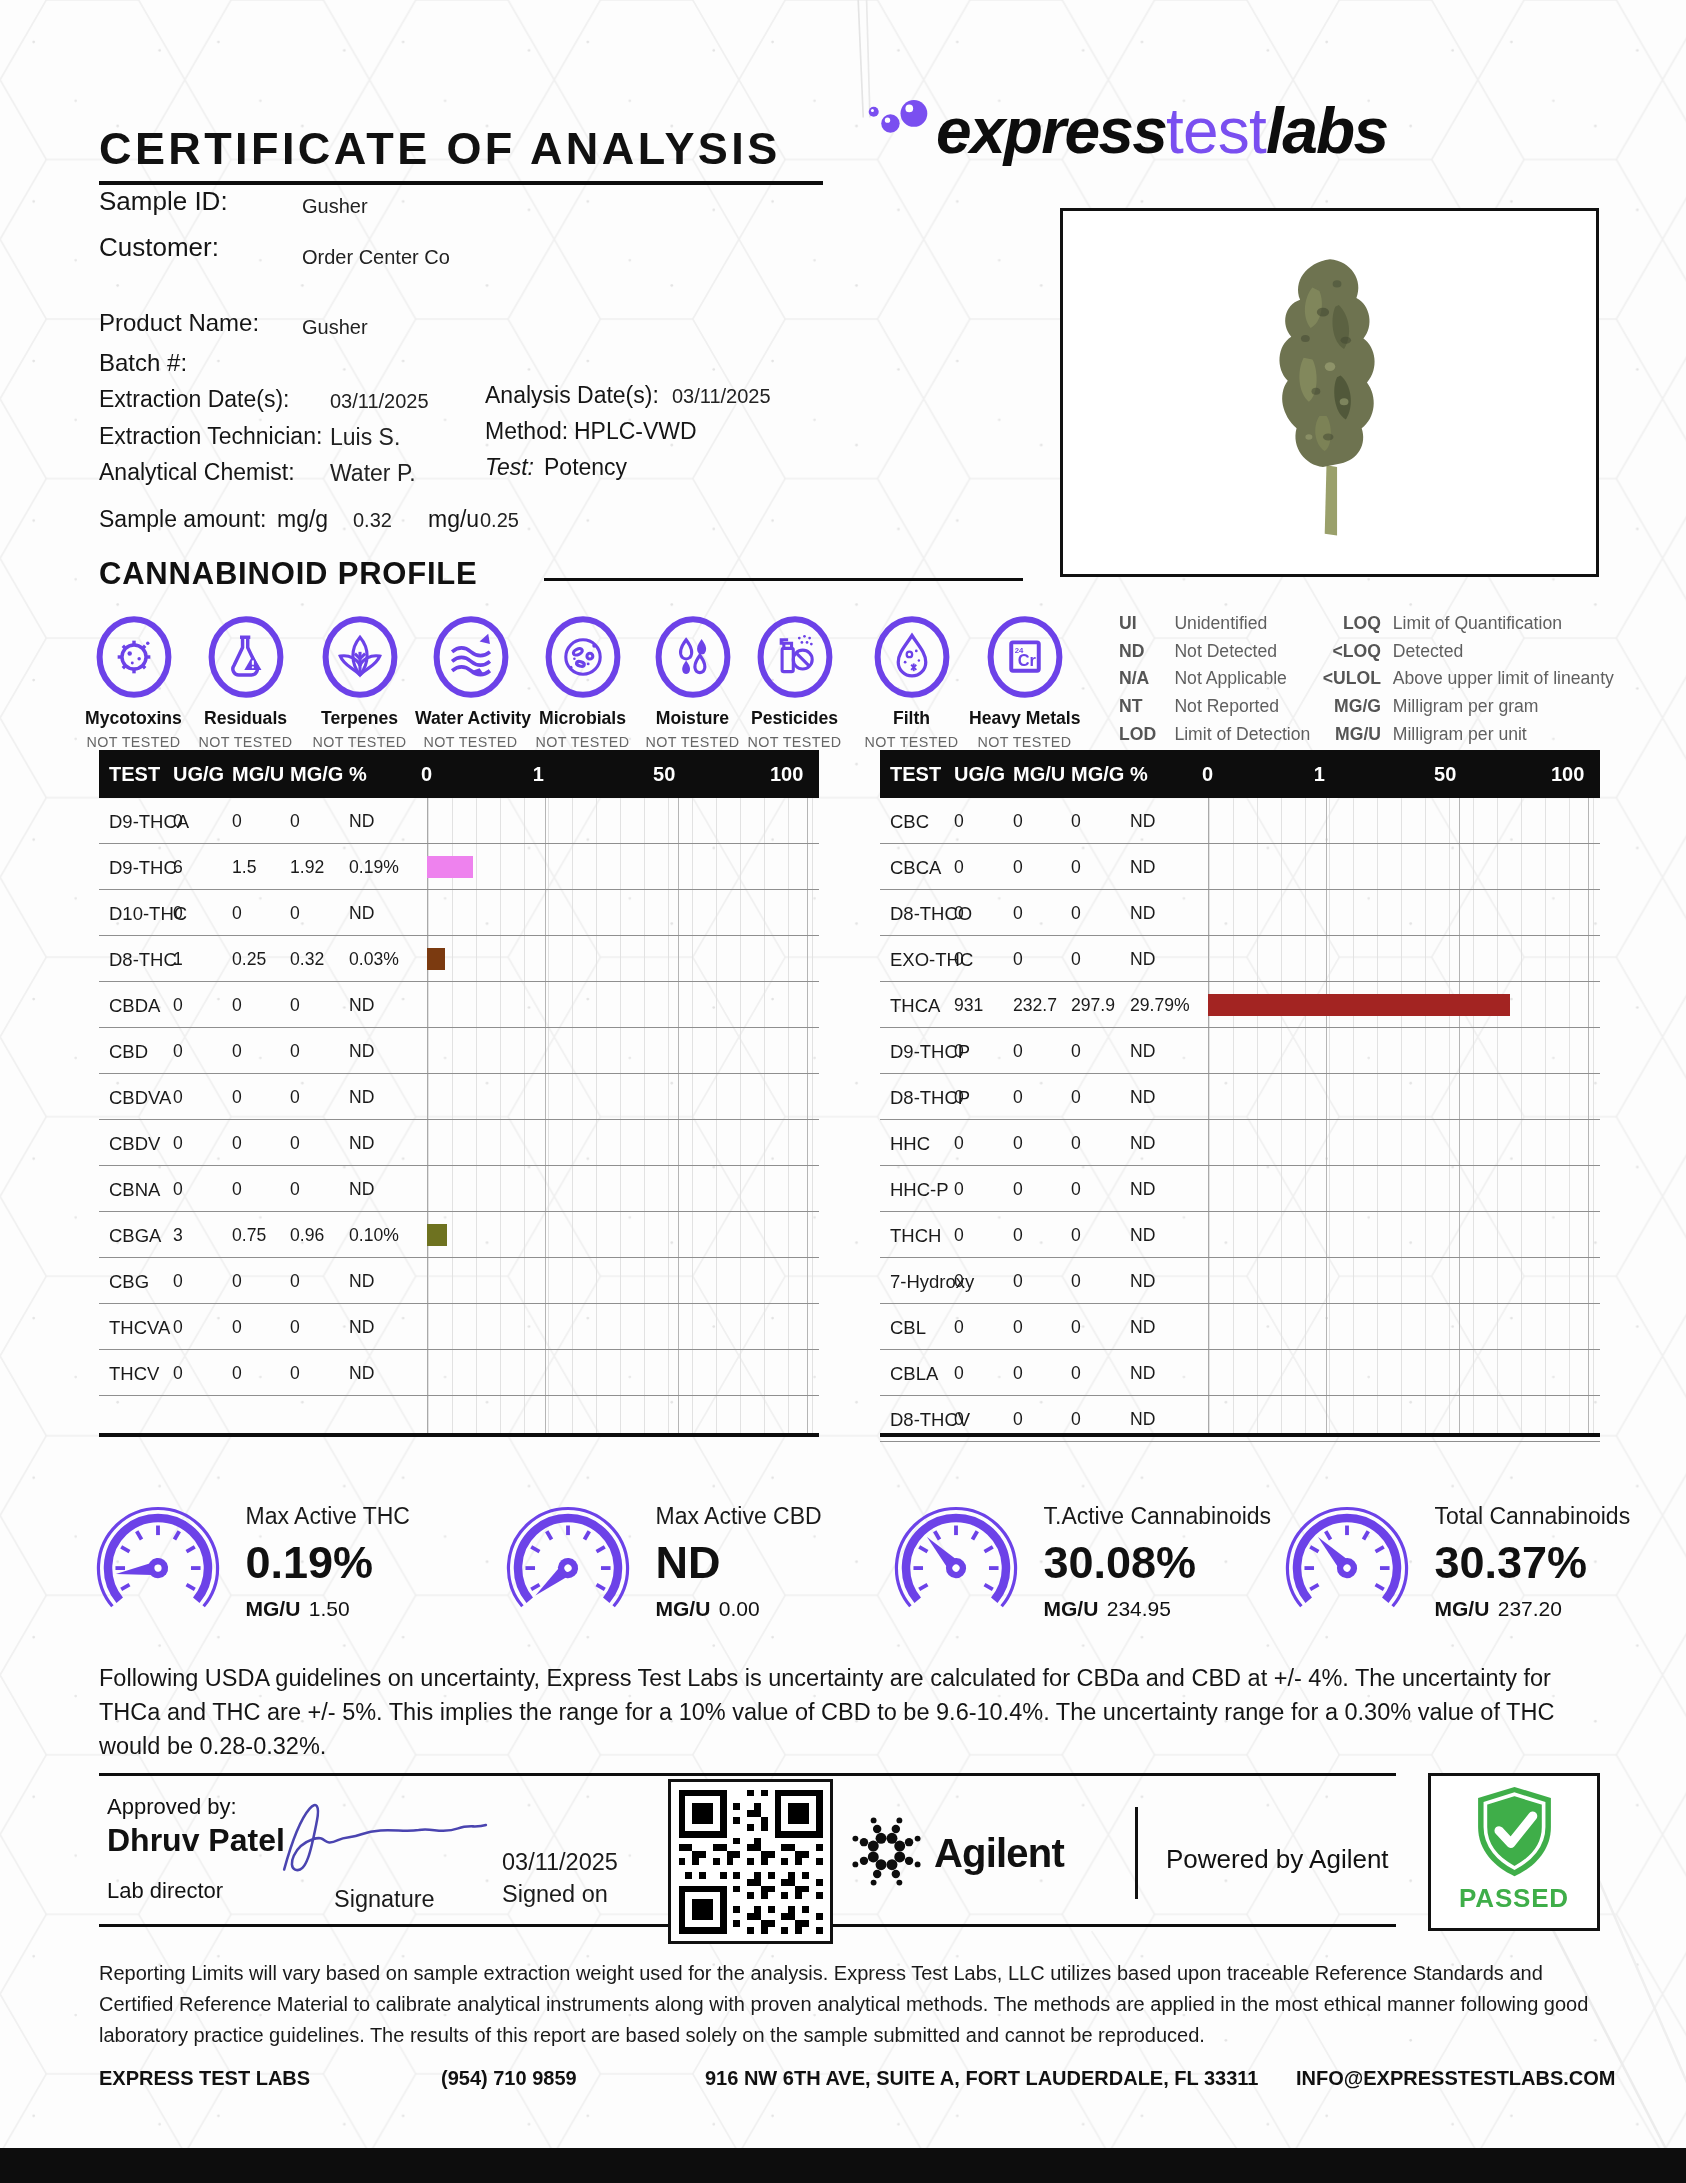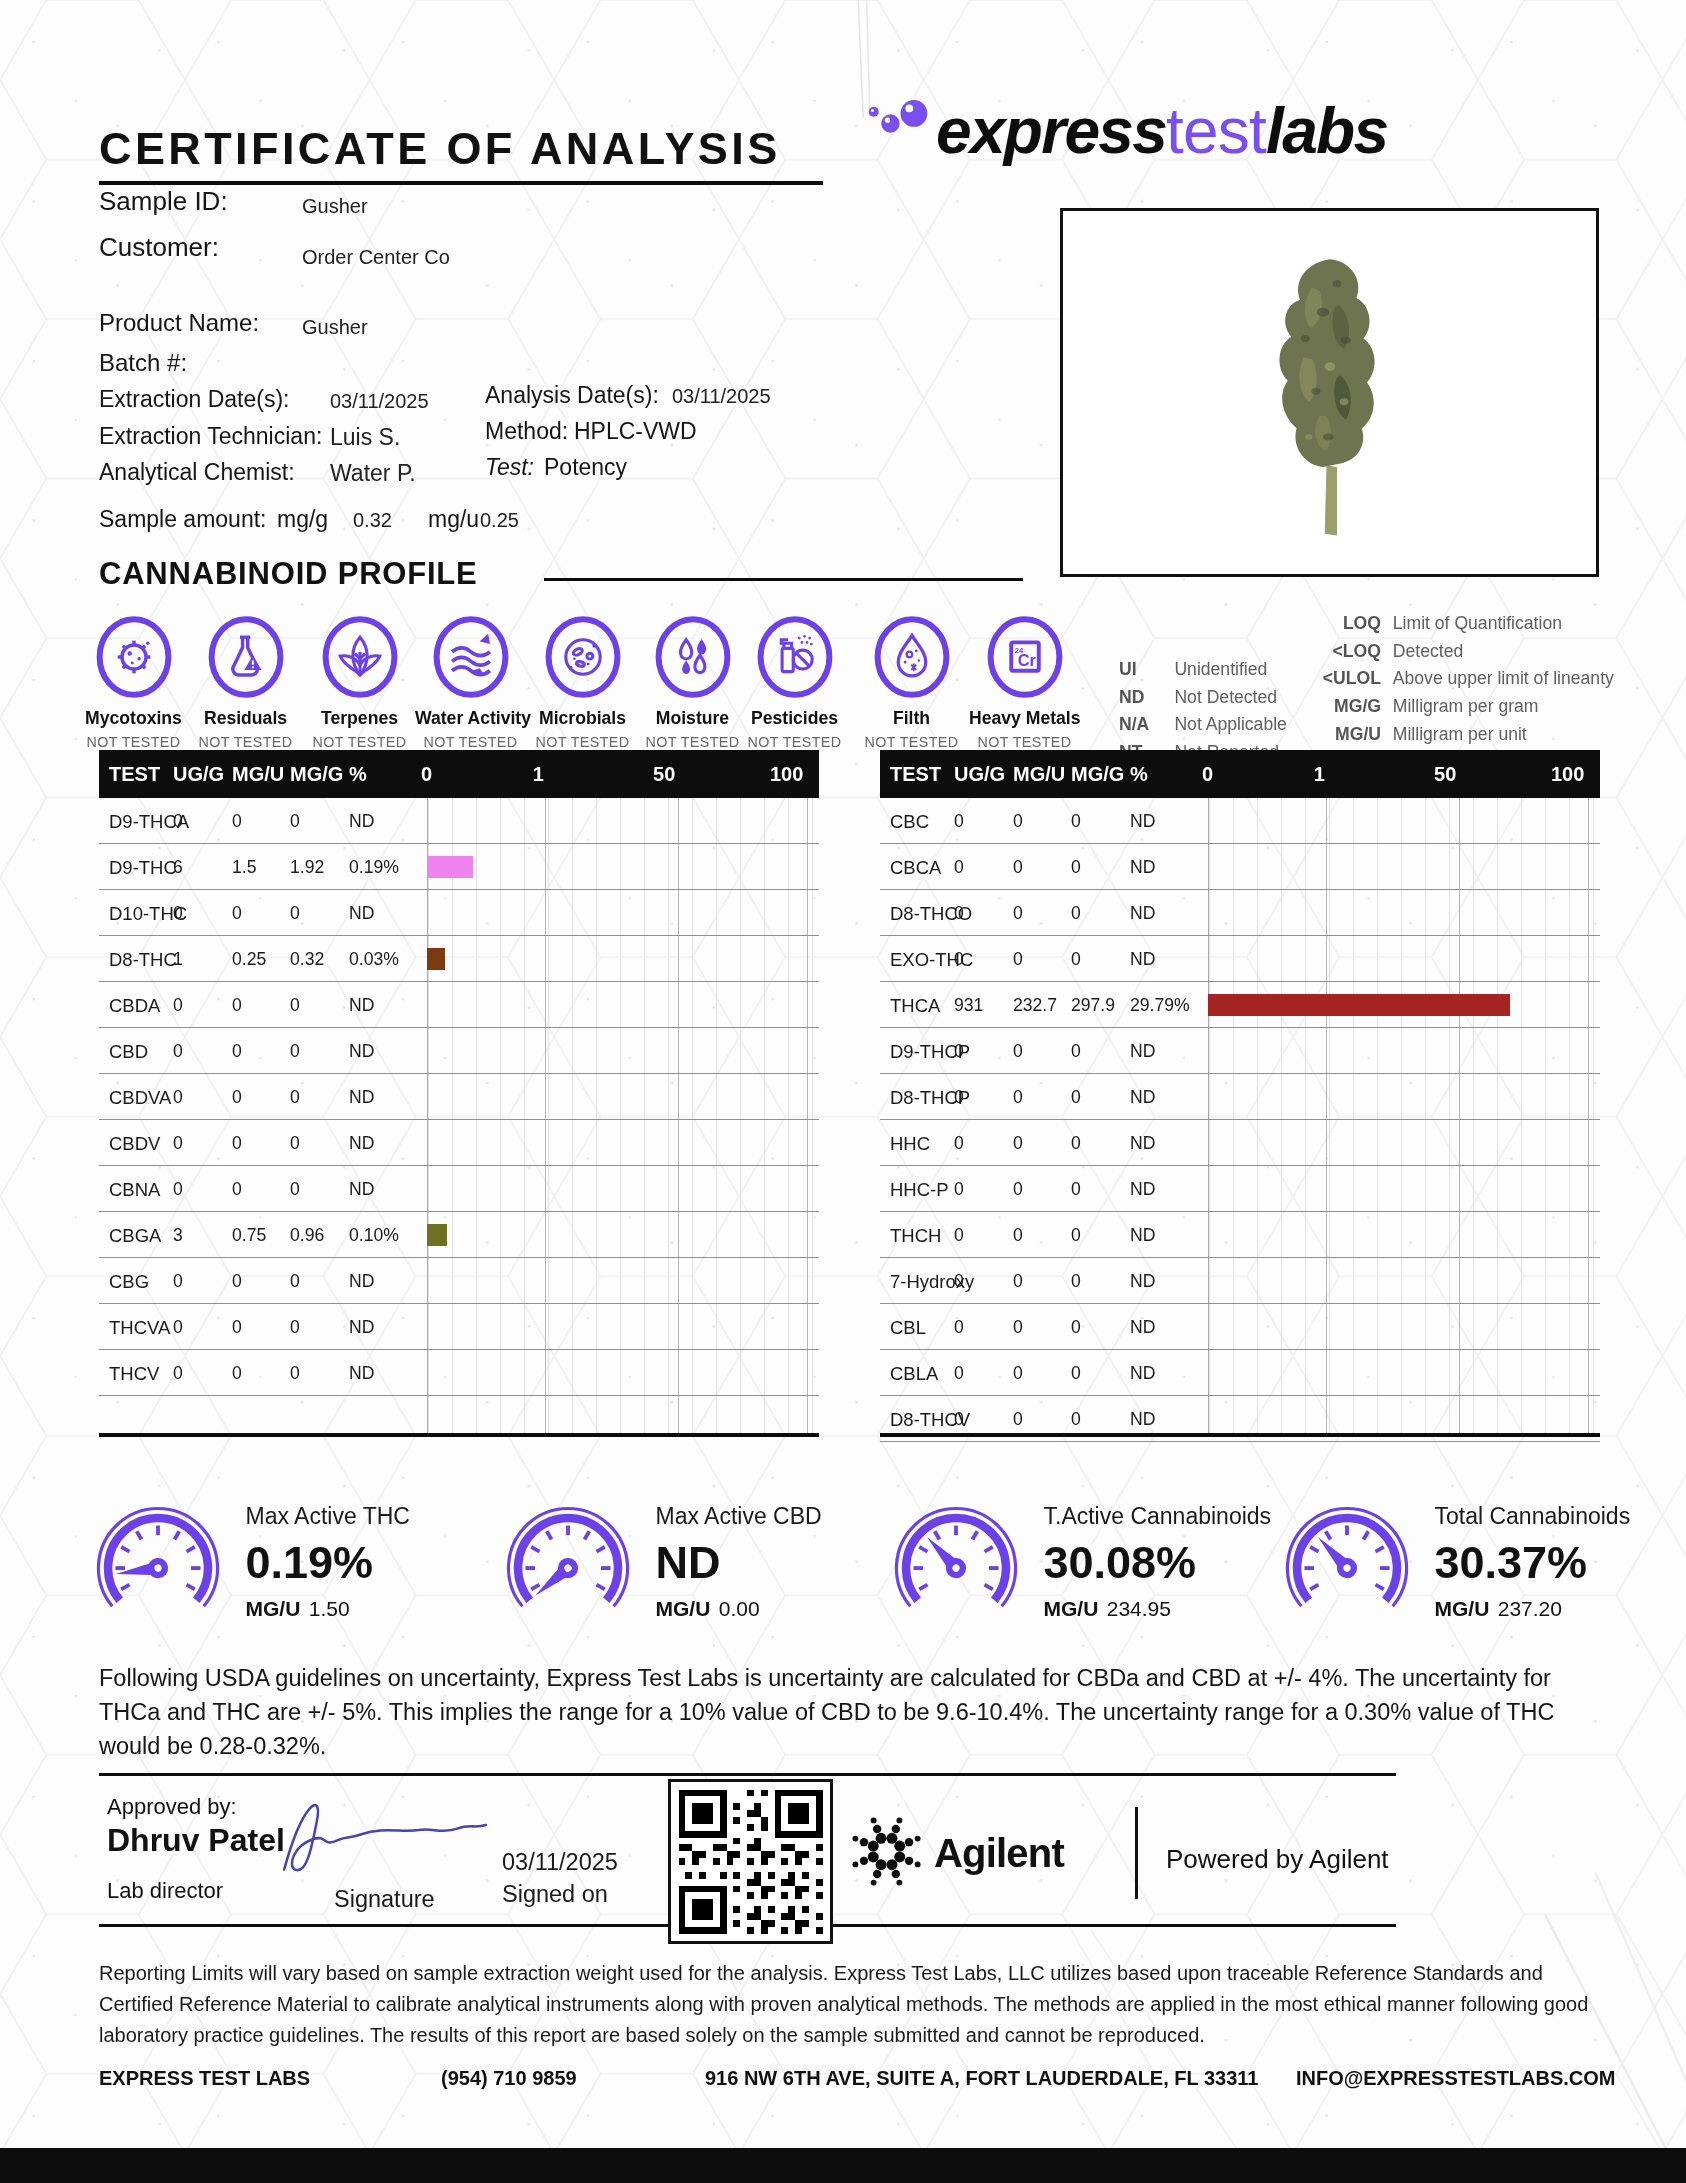--- a/index.html
+++ b/index.html
@@ -323,21 +323,21 @@
     <svg class="pi-svg" viewBox="0 0 100 100">
       <ellipse cx="50" cy="50" rx="40" ry="44" stroke="#6c42e8" stroke-width="7" fill="none"></ellipse>
       <rect x="34" y="33" width="32" height="33" rx="2" stroke="#6c42e8" stroke-width="4.6" fill="none"></rect>
       <text x="52" y="60" font-size="19" font-weight="bold" text-anchor="middle" fill="#6c42e8" font-family="Liberation Sans, sans-serif">Cr</text>
       <text x="43" y="45" font-size="9" font-weight="bold" text-anchor="middle" fill="#6c42e8" font-family="Liberation Sans, sans-serif">24</text>
     </svg>
     <div class="pi-label">Heavy Metals</div>
     <div class="pi-status">NOT TESTED</div>
   </div>
 
-  <div class="abs legend lg1" style="left:1119px;margin-top:46px;">
+  <div class="abs legend lg1" style="left:1119px;">
       <div class="lrow">
       <span class="abbr">UI</span>
       <span class="desc">Unidentified</span>
     </div>
       <div class="lrow">
       <span class="abbr">ND</span>
       <span class="desc">Not Detected</span>
     </div>
       <div class="lrow">
       <span class="abbr">N/A</span>
@@ -1240,20 +1240,28 @@
       <circle cx="71.09781953858761" cy="33.20749355717268" r="5" fill="#0d0d0d"></circle>
       <circle cx="75.3073372946036" cy="23.044818699548536" r="3.5" fill="#0d0d0d"></circle>
       <circle cx="75.70595205269187" cy="53.49438164979346" r="6.5" fill="#0d0d0d"></circle>
       <circle cx="86.79250644282732" cy="48.90218046141238" r="5" fill="#0d0d0d"></circle>
       <circle cx="96.95518130045146" cy="44.69266270539639" r="3.5" fill="#0d0d0d"></circle>
     </svg>
   <div class="abs agilent-name">Agilent</div>
   <div class="abs ag-sep"></div>
   <div class="abs powered">Powered by Agilent</div>
 
+  <div class="abs passed-box">
+    <svg width="91" height="99" viewBox="0 0 100 108" style="margin-top:6.7px;">
+      <path d="M50 4 L90 16 V48 C90 74 72 92 50 102 C28 92 10 74 10 48 V16 Z" fill="#3fae49"></path>
+      <path d="M50 12 L82 22 V48 C82 69 67 84 50 93 C33 84 18 69 18 48 V22 Z" fill="none" stroke="#fff" stroke-width="4"></path>
+      <path d="M33 52 L46 66 L70 36" stroke="#fff" stroke-width="10" fill="none" stroke-linecap="round" stroke-linejoin="round"></path>
+    </svg>
+    <div class="passed-label">PASSED</div>
+  </div>
 
   <div class="abs disclaim">Reporting Limits will vary based on sample extraction weight used for the analysis. Express Test Labs, LLC utilizes based upon traceable Reference Standards and Certified Reference Material to calibrate analytical instruments along with proven analytical methods. The methods are applied in the most ethical manner following good laboratory practice guidelines. The results of this report are based solely on the sample submitted and cannot be reproduced.</div>
 
   <div class="abs footer-item" style="left:99px;">EXPRESS TEST LABS</div>
   <div class="abs footer-item" style="left:441px;">(954) 710 9859</div>
   <div class="abs footer-item" style="left:705px;">916 NW 6TH AVE, SUITE A, FORT LAUDERDALE, FL 33311</div>
   <div class="abs footer-item" style="left:1296px;">INFO@EXPRESSTESTLABS.COM</div>
 
   <div class="abs bottom-bar"></div>
 </div>

